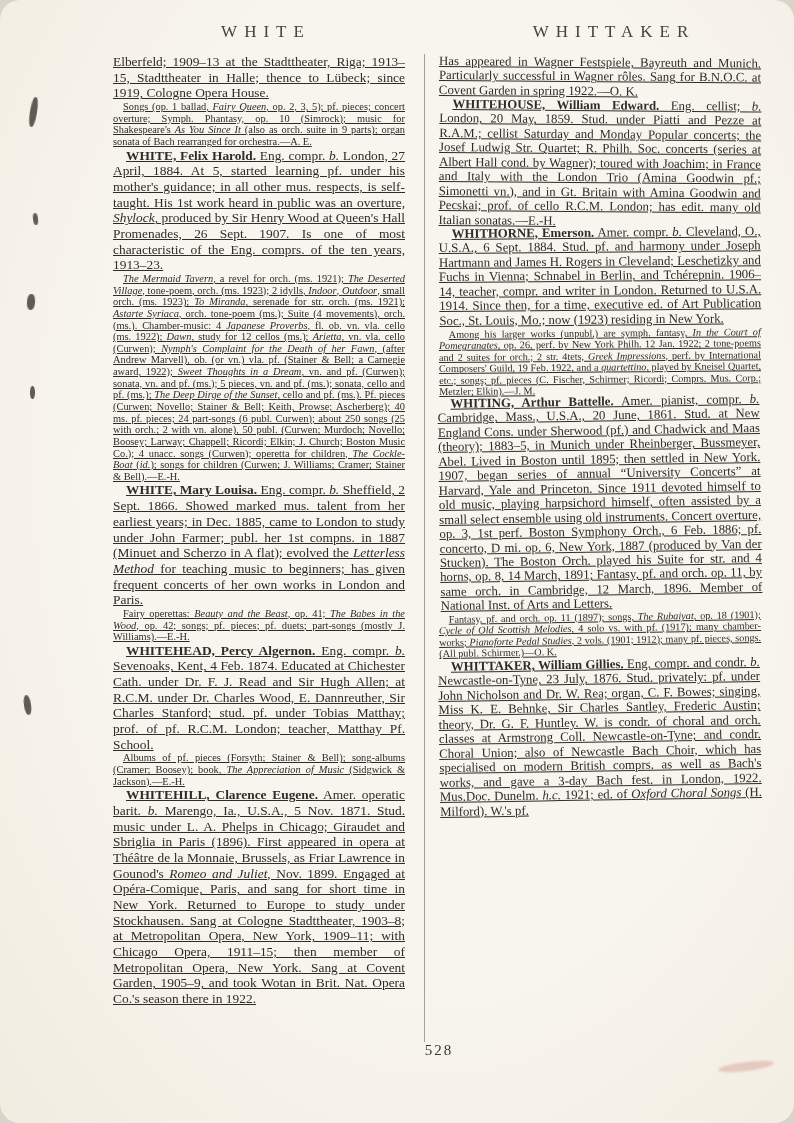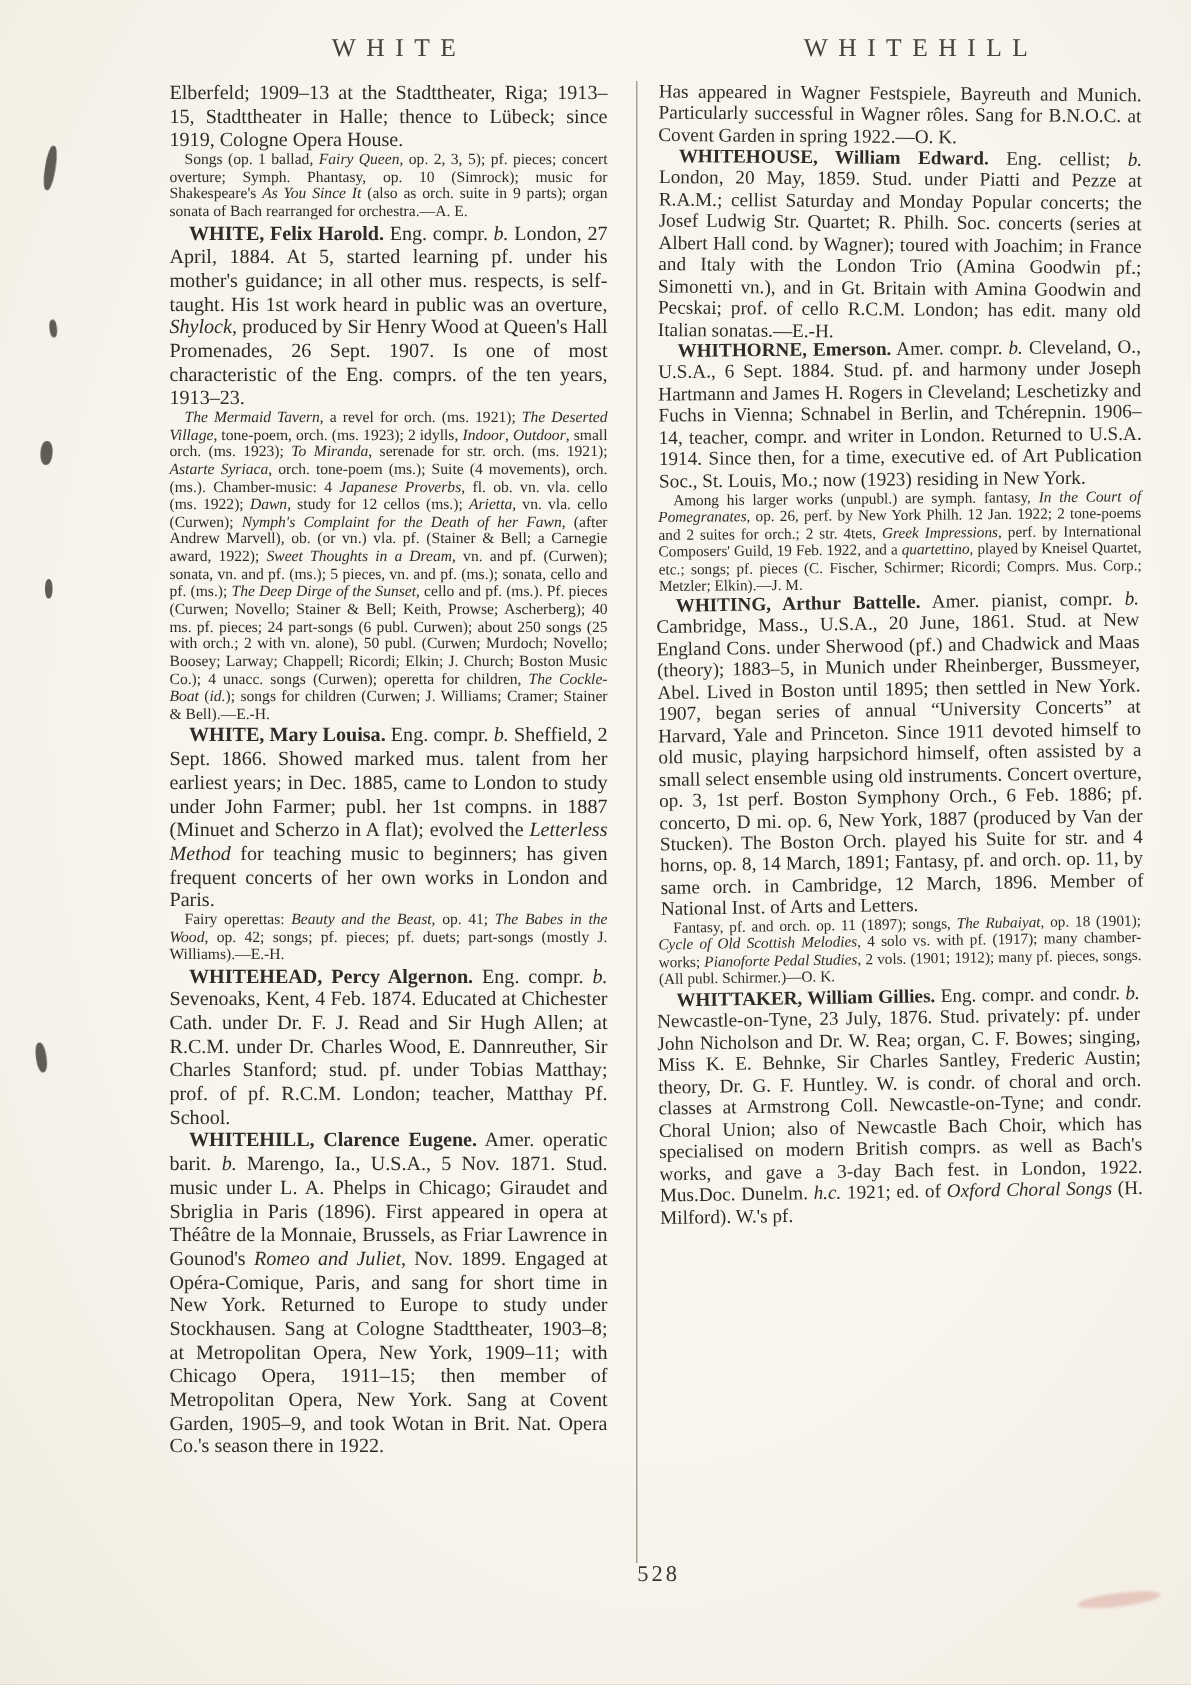--- a/index.html
+++ b/index.html
@@ -4,32 +4,33 @@
 <style>
   html,body{margin:0;padding:0;background:#d8d4ca;}
   .page{
     position:relative;
     width:794px;height:1123px;
     margin:0 auto;
     background:radial-gradient(ellipse at 55% 42%, #f8f5ee 55%, #f1ece0 100%);
     font-family:"Liberation Serif","DejaVu Serif",serif;
     color:#2e2c28;
     overflow:hidden;
+    border-radius:20px;
   }
   
   .headers{display:flex;padding-top:22px;}
   .rhead{
     font-size:17px;letter-spacing:7px;color:#46433d;
     text-align:center;padding-left:7px; 
   }
   .rhead.left{margin-left:113px;width:292px;}
   .rhead.right{margin-left:34px;width:322px;}
   
   .columns{display:flex;margin-top:12px;align-items:flex-start;}
-  .col{ text-align:justify; hyphens:auto; -webkit-hyphens:auto; }
+  .col{ text-align:justify; hyphens:auto;text-decoration:underline; -webkit-hyphens:auto; }
   .col p{margin:0;}
   .col-left{width:292px;margin-left:113px;font-size:13.4px;line-height:1.17;}
   .divider{width:1px;background:#a8a091;height:988px;margin-left:19px;flex:none;}
   .col-right{width:322px;margin-left:14px;font-size:12.8px;line-height:1.13;}
   p.entry{text-indent:13px;}
   p.cont{text-indent:0;}
   p.small{font-size:10.4px;line-height:1.12;text-indent:10px;}
   .col-right p.small{font-size:10.2px;}
   .b{font-weight:bold;}
   .i{font-style:italic;}
@@ -60,32 +61,33 @@
 
   <span class="artifact a1"></span>
   <span class="artifact a2"></span>
   <span class="artifact a3"></span>
   <span class="artifact a4"></span>
   <span class="artifact a5"></span>
   <span class="artifact a6"></span>
 
   <div class="headers">
     <div class="rhead left">WHITE</div>
-    <div class="rhead right">WHITEHILL</div>
+    <div class="rhead right">WHITTAKER</div>
   </div>
 
   <div class="columns">
     <div class="col col-left">
         <p class="cont"><span>Elberfeld; 1909–13 at the Stadttheater, Riga; 1913–15, Stadttheater in Halle; thence to Lübeck; since 1919, Cologne Opera House.</span></p>
         <p class="small"><span>Songs (op. 1 ballad, </span><span class="i">Fairy Queen</span><span>, op. 2, 3, 5); pf. pieces; concert overture; Symph. Phantasy, op. 10 (Simrock); music for Shakespeare's </span><span class="i">As You Since It</span><span> (also as orch. suite in 9 parts); organ sonata of Bach rearranged for orchestra.—A. E.</span></p>
         <p class="entry"><span class="b">WHITE, Felix Harold.</span><span>  Eng. compr. </span><span class="i">b.</span><span> London, 27 April, 1884.  At 5, started learning pf. under his mother's guidance; in all other mus. respects, is self-taught.  His 1st work heard in public was an overture, </span><span class="i">Shylock</span><span>, produced by Sir Henry Wood at Queen's Hall Promenades, 26 Sept. 1907.  Is one of most characteristic of the Eng. comprs. of the ten years, 1913–23.</span></p>
         <p class="small"><span class="i">The Mermaid Tavern</span><span>, a revel for orch. (ms. 1921); </span><span class="i">The Deserted Village</span><span>, tone-poem, orch. (ms. 1923); 2 idylls, </span><span class="i">Indoor</span><span>, </span><span class="i">Outdoor</span><span>, small orch. (ms. 1923); </span><span class="i">To Miranda</span><span>, serenade for str. orch. (ms. 1921); </span><span class="i">Astarte Syriaca</span><span>, orch. tone-poem (ms.); Suite (4 movements), orch. (ms.).  Chamber-music: 4 </span><span class="i">Japanese Proverbs</span><span>, fl. ob. vn. vla. cello (ms. 1922); </span><span class="i">Dawn</span><span>, study for 12 cellos (ms.); </span><span class="i">Arietta</span><span>, vn. vla. cello (Curwen); </span><span class="i">Nymph's Complaint for the Death of her Fawn</span><span>, (after Andrew Marvell), ob. (or vn.) vla. pf. (Stainer &amp; Bell; a Carnegie award, 1922); </span><span class="i">Sweet Thoughts in a Dream</span><span>, vn. and pf. (Curwen); sonata, vn. and pf. (ms.); 5 pieces, vn. and pf. (ms.); sonata, cello and pf. (ms.); </span><span class="i">The Deep Dirge of the Sunset</span><span>, cello and pf. (ms.).  Pf. pieces (Curwen; Novello; Stainer &amp; Bell; Keith, Prowse; Ascherberg); 40 ms. pf. pieces; 24 part-songs (6 publ. Curwen); about 250 songs (25 with orch.; 2 with vn. alone), 50 publ. (Curwen; Murdoch; Novello; Boosey; Larway; Chappell; Ricordi; Elkin; J. Church; Boston Music Co.); 4 unacc. songs (Curwen); operetta for children, </span><span class="i">The Cockle-Boat</span><span> (</span><span class="i">id.</span><span>); songs for children (Curwen; J. Williams; Cramer; Stainer &amp; Bell).—E.-H.</span></p>
         <p class="entry"><span class="b">WHITE, Mary Louisa.</span><span>  Eng. compr. </span><span class="i">b.</span><span> Sheffield, 2 Sept. 1866.  Showed marked mus. talent from her earliest years; in Dec. 1885, came to London to study under John Farmer; publ. her 1st compns. in 1887 (Minuet and Scherzo in A flat); evolved the </span><span class="i">Letterless Method</span><span> for teaching music to beginners; has given frequent concerts of her own works in London and Paris.</span></p>
         <p class="small"><span>Fairy operettas: </span><span class="i">Beauty and the Beast</span><span>, op. 41; </span><span class="i">The Babes in the Wood</span><span>, op. 42; songs; pf. pieces; pf. duets; part-songs (mostly J. Williams).—E.-H.</span></p>
         <p class="entry"><span class="b">WHITEHEAD, Percy Algernon.</span><span>  Eng. compr. </span><span class="i">b.</span><span> Sevenoaks, Kent, 4 Feb. 1874.  Educated at Chichester Cath. under Dr. F. J. Read and Sir Hugh Allen; at R.C.M. under Dr. Charles Wood, E. Dannreuther, Sir Charles Stanford; stud. pf. under Tobias Matthay; prof. of pf. R.C.M. London; teacher, Matthay Pf. School.</span></p>
+        <p class="small"><span>Albums of pf. pieces (Forsyth; Stainer &amp; Bell); song-albums (Cramer; Boosey); book, </span><span class="i">The Appreciation of Music</span><span> (Sidgwick &amp; Jackson).—E.-H.</span></p>
         <p class="entry"><span class="b">WHITEHILL, Clarence Eugene.</span><span>  Amer. operatic barit. </span><span class="i">b.</span><span> Marengo, Ia., U.S.A., 5 Nov. 1871.  Stud. music under L. A. Phelps in Chicago; Giraudet and Sbriglia in Paris (1896).  First appeared in opera at Théâtre de la Monnaie, Brussels, as Friar Lawrence in Gounod's </span><span class="i">Romeo and Juliet</span><span>, Nov. 1899.  Engaged at Opéra-Comique, Paris, and sang for short time in New York.  Returned to Europe to study under Stockhausen.  Sang at Cologne Stadttheater, 1903–8; at Metropolitan Opera, New York, 1909–11; with Chicago Opera, 1911–15; then member of Metropolitan Opera, New York.  Sang at Covent Garden, 1905–9, and took Wotan in Brit. Nat. Opera Co.'s season there in 1922.</span></p>
       </div>
     <div class="divider"></div>
     <div class="col col-right">
         <p class="cont"><span>Has appeared in Wagner Festspiele, Bayreuth and Munich.  Particularly successful in Wagner rôles.  Sang for B.N.O.C. at Covent Garden in spring 1922.—O. K.</span></p>
         <p class="entry"><span class="b">WHITEHOUSE, William Edward.</span><span>  Eng. cellist; </span><span class="i">b.</span><span> London, 20 May, 1859.  Stud. under Piatti and Pezze at R.A.M.; cellist Saturday and Monday Popular concerts; the Josef Ludwig Str. Quartet; R. Philh. Soc. concerts (series at Albert Hall cond. by Wagner); toured with Joachim; in France and Italy with the London Trio (Amina Goodwin pf.; Simonetti vn.), and in Gt. Britain with Amina Goodwin and Pecskai; prof. of cello R.C.M. London; has edit. many old Italian sonatas.—E.-H.</span></p>
         <p class="entry"><span class="b">WHITHORNE, Emerson.</span><span>  Amer. compr. </span><span class="i">b.</span><span> Cleveland, O., U.S.A., 6 Sept. 1884.  Stud. pf. and harmony under Joseph Hartmann and James H. Rogers in Cleveland; Leschetizky and Fuchs in Vienna; Schnabel in Berlin, and Tchérepnin.  1906–14, teacher, compr. and writer in London.  Returned to U.S.A. 1914.  Since then, for a time, executive ed. of Art Publication Soc., St. Louis, Mo.; now (1923) residing in New York.</span></p>
         <p class="small"><span>Among his larger works (unpubl.) are symph. fantasy, </span><span class="i">In the Court of Pomegranates</span><span>, op. 26, perf. by New York Philh. 12 Jan. 1922; 2 tone-poems and 2 suites for orch.; 2 str. 4tets, </span><span class="i">Greek Impressions</span><span>, perf. by International Composers' Guild, 19 Feb. 1922, and a </span><span class="i">quartettino</span><span>, played by Kneisel Quartet, etc.; songs; pf. pieces (C. Fischer, Schirmer; Ricordi; Comprs. Mus. Corp.; Metzler; Elkin).—J. M.</span></p>
         <p class="entry"><span class="b">WHITING, Arthur Battelle.</span><span>  Amer. pianist, compr. </span><span class="i">b.</span><span> Cambridge, Mass., U.S.A., 20 June, 1861.  Stud. at New England Cons. under Sherwood (pf.) and Chadwick and Maas (theory); 1883–5, in Munich under Rheinberger, Bussmeyer, Abel.  Lived in Boston until 1895; then settled in New York.  1907, began series of annual “University Concerts” at Harvard, Yale and Princeton.  Since 1911 devoted himself to old music, playing harpsichord himself, often assisted by a small select ensemble using old instruments.  Concert overture, op. 3, 1st perf. Boston Symphony Orch., 6 Feb. 1886; pf. concerto, D mi. op. 6, New York, 1887 (produced by Van der Stucken).  The Boston Orch. played his Suite for str. and 4 horns, op. 8, 14 March, 1891; Fantasy, pf. and orch. op. 11, by same orch. in Cambridge, 12 March, 1896.  Member of National Inst. of Arts and Letters.</span></p>
         <p class="small"><span>Fantasy, pf. and orch. op. 11 (1897); songs, </span><span class="i">The Rubaiyat</span><span>, op. 18 (1901); </span><span class="i">Cycle of Old Scottish Melodies</span><span>, 4 solo vs. with pf. (1917); many chamber-works; </span><span class="i">Pianoforte Pedal Studies</span><span>, 2 vols. (1901; 1912); many pf. pieces, songs.  (All publ. Schirmer.)—O. K.</span></p>

